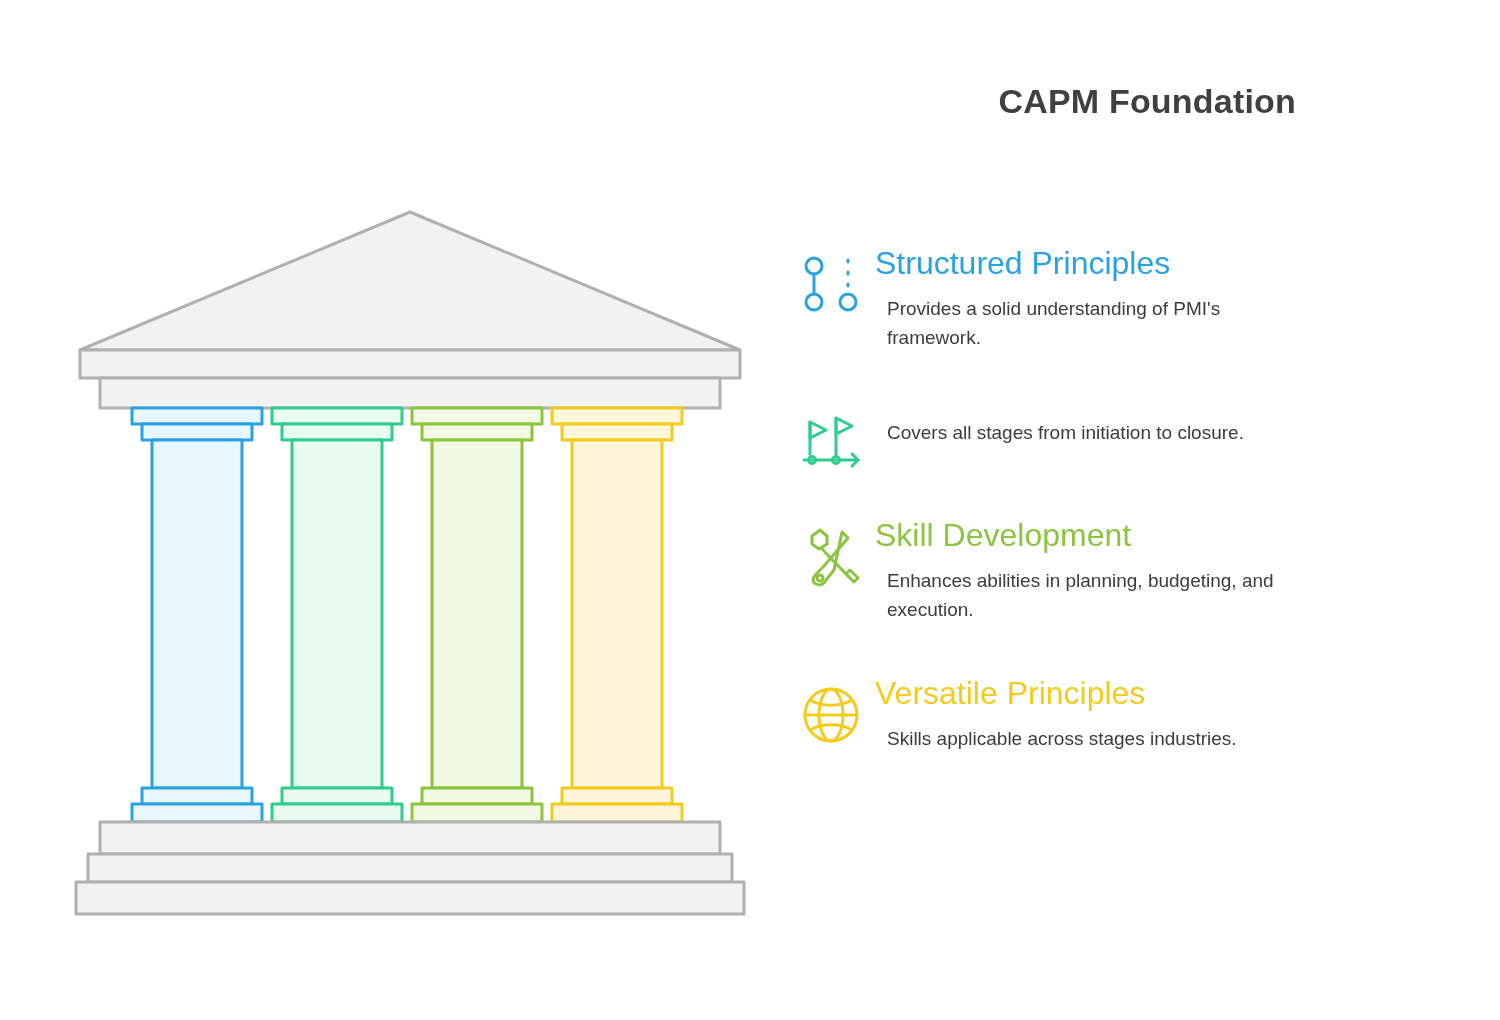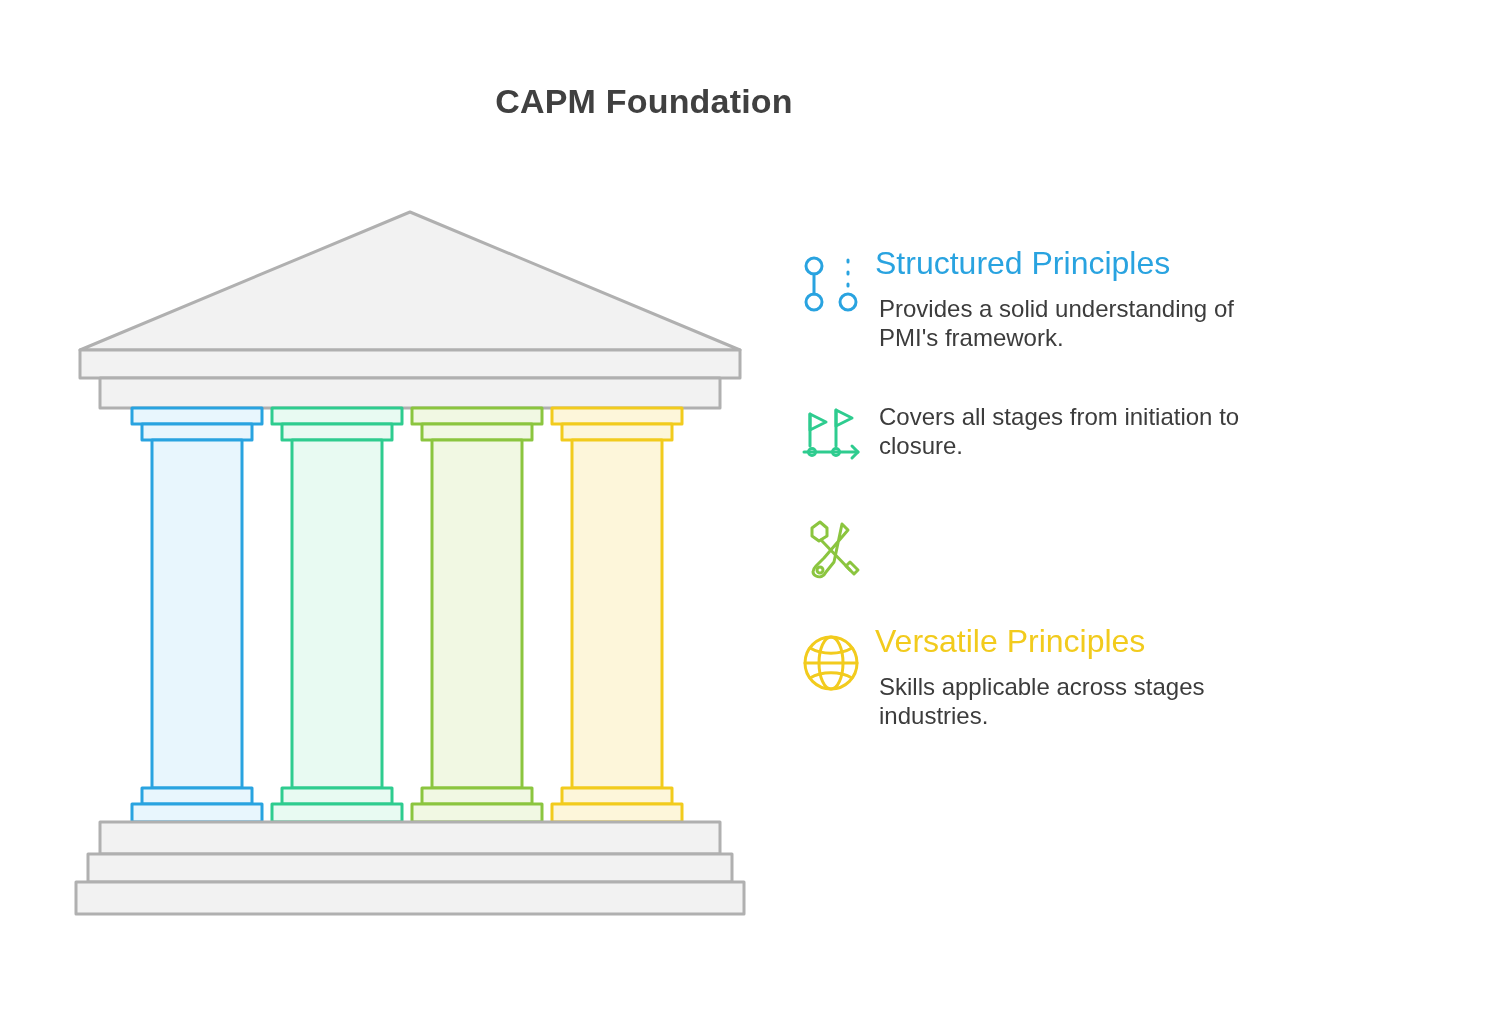--- a/index.html
+++ b/index.html
@@ -10,23 +10,23 @@
   body {
     width: 1500px;
     height: 1020px;
     font-family: "Liberation Sans", sans-serif;
     position: relative;
     overflow: hidden;
   }
   #title {
     position: absolute;
     top: 82px;
-    left: 4px;
+    left: 16px;
     width: 1280px;
-    text-align: center;
+    text-align: right;
     font-size: 34px;
     font-weight: bold;
     color: #404040;
     letter-spacing: 0.2px;
   }
   
   #temple {
     position: absolute;
     left: 60px;
     top: 190px;
@@ -59,25 +59,25 @@
   .feat-body {
     padding-left: 8px;
   }
   .feat-title {
     font-size: 32px;
     line-height: 30px;
     margin: 0 0 16px 0;
     font-weight: normal;
   }
   .feat-desc {
-    font-size: 24px;
+    font-size: 19px;
     line-height: 29px;
     color: #3c3c3c;
     max-width: 400px;
-    margin: 4px;
+    margin: 12px;
   }
 </style>
 </head>
 <body>
 
 <div id="title">CAPM Foundation</div>
 
 <div id="temple">
   <svg width="700" height="730" viewBox="0 0 700 730" xmlns="http://www.w3.org/2000/svg">
     <g fill="#f2f2f2" stroke="#b0b0b0" stroke-width="3" stroke-linejoin="round">
@@ -175,20 +175,24 @@
       <svg width="70" height="70" viewBox="0 0 70 70">
         <g fill="none" stroke="#8bc53f" stroke-width="3" stroke-linecap="round" stroke-linejoin="round">
           <path d="M24 8 L16 14 L16 22 L23 27 L31 22 L31 14 Z"></path>
           <path d="M25 26 L54 56"></path>
           <path d="M50 52 L58 60 L62 56 L54 48 Z"></path>
           <path d="M46 10 L52 16 L28 44 L20 52 C16 56 16 60 20 62 C24 64 28 62 30 58 L38 48 Z"></path>
           <circle cx="24" cy="56" r="3"></circle>
         </g>
       </svg>
     </div>
+    <div class="feat-body">
+      <div class="feat-title" style="color:#8bc53f">Skill Development</div>
+      <div class="feat-desc">Enhances abilities in planning, budgeting, and execution.</div>
+    </div>
   </div>
 
   <div class="feature">
     <div class="feat-icon">
       <svg width="70" height="70" viewBox="0 0 70 70">
         <g fill="none" stroke="#f2cb1d" stroke-width="3" stroke-linecap="round">
           <circle cx="35" cy="35" r="26"></circle>
           <ellipse cx="35" cy="35" rx="12" ry="26"></ellipse>
           <line x1="9" y1="35" x2="61" y2="35"></line>
           <path d="M14 20 C26 27 44 27 56 20"></path>

